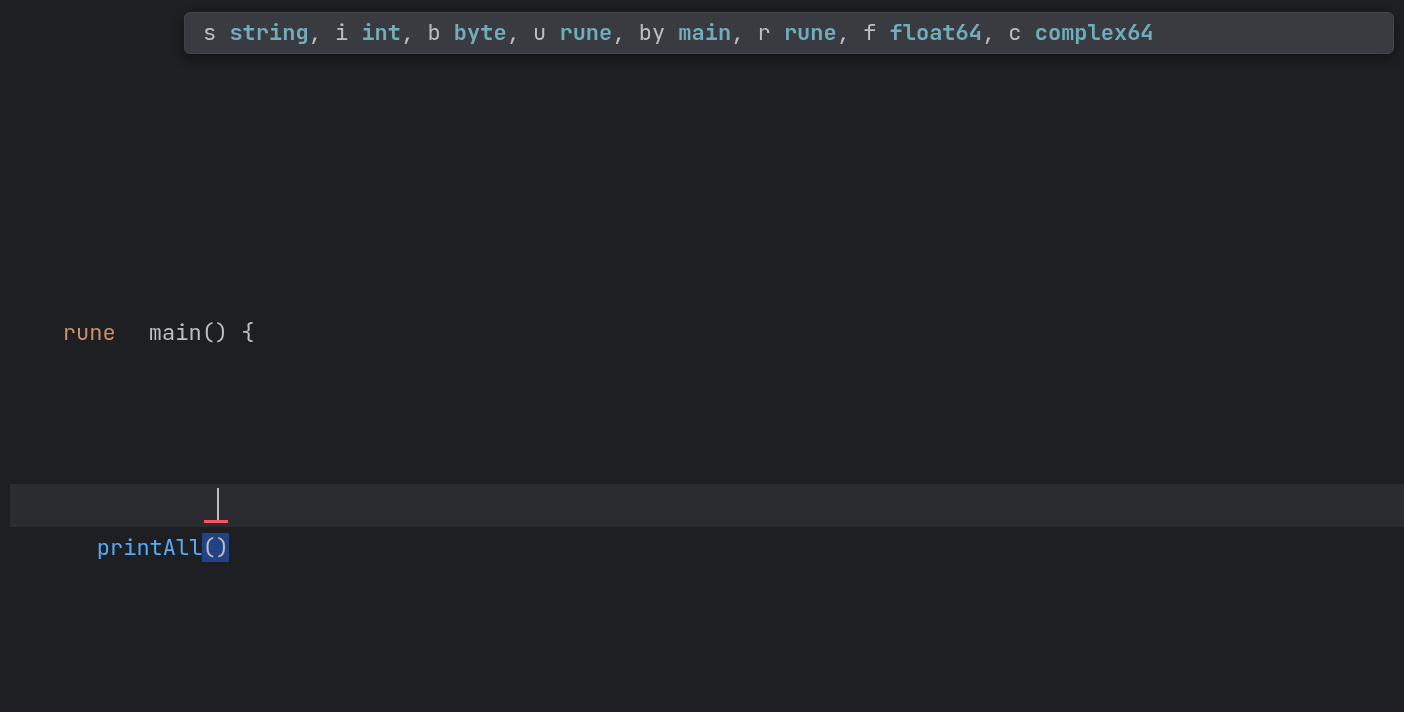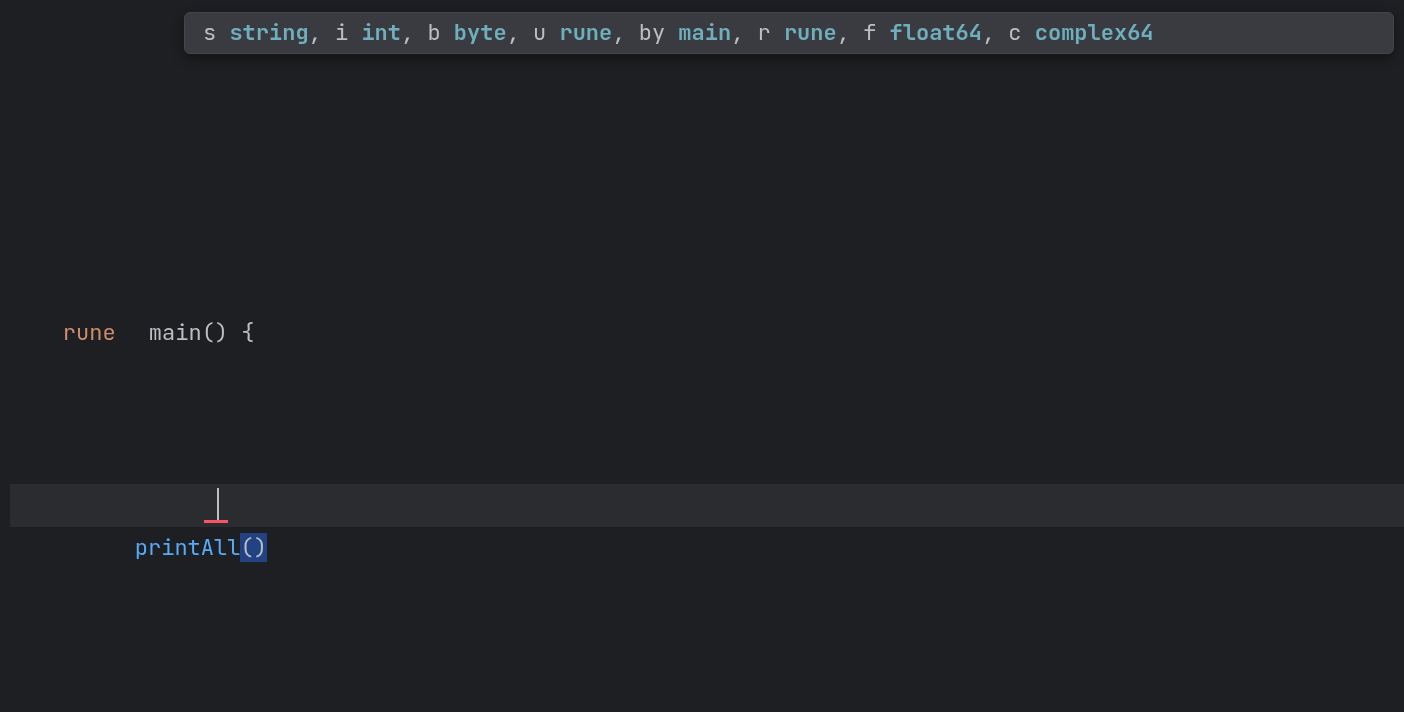--- a/index.html
+++ b/index.html
@@ -13,21 +13,21 @@
     color: #bcbec4;
     overflow: hidden;
   }
   .editor {
     position: relative;
     padding: 12px 0 0 10px;
     white-space: pre;
   }
   .line { position: relative; height: 43px; }
   .line.current { background: #2a2c30; }
-  .indent1 { padding-left: 72px; }
+  .indent1 { padding-left: 34px; }
   .kw   { color: #cf8e6d; }          
   .fn   { color: #bcbec4; }          
   .fnname { color: #bcbec4; margin-left: 20px; }
   .type { color: #6fafbd; }   
   .callfn { color: #57aaf7; }        
   .paren { color: #bcbec4; }
   .punct { color: #bcbec4; }
   .cursor-selected-paren {
     background: #214283;
     padding: 0 0px;

